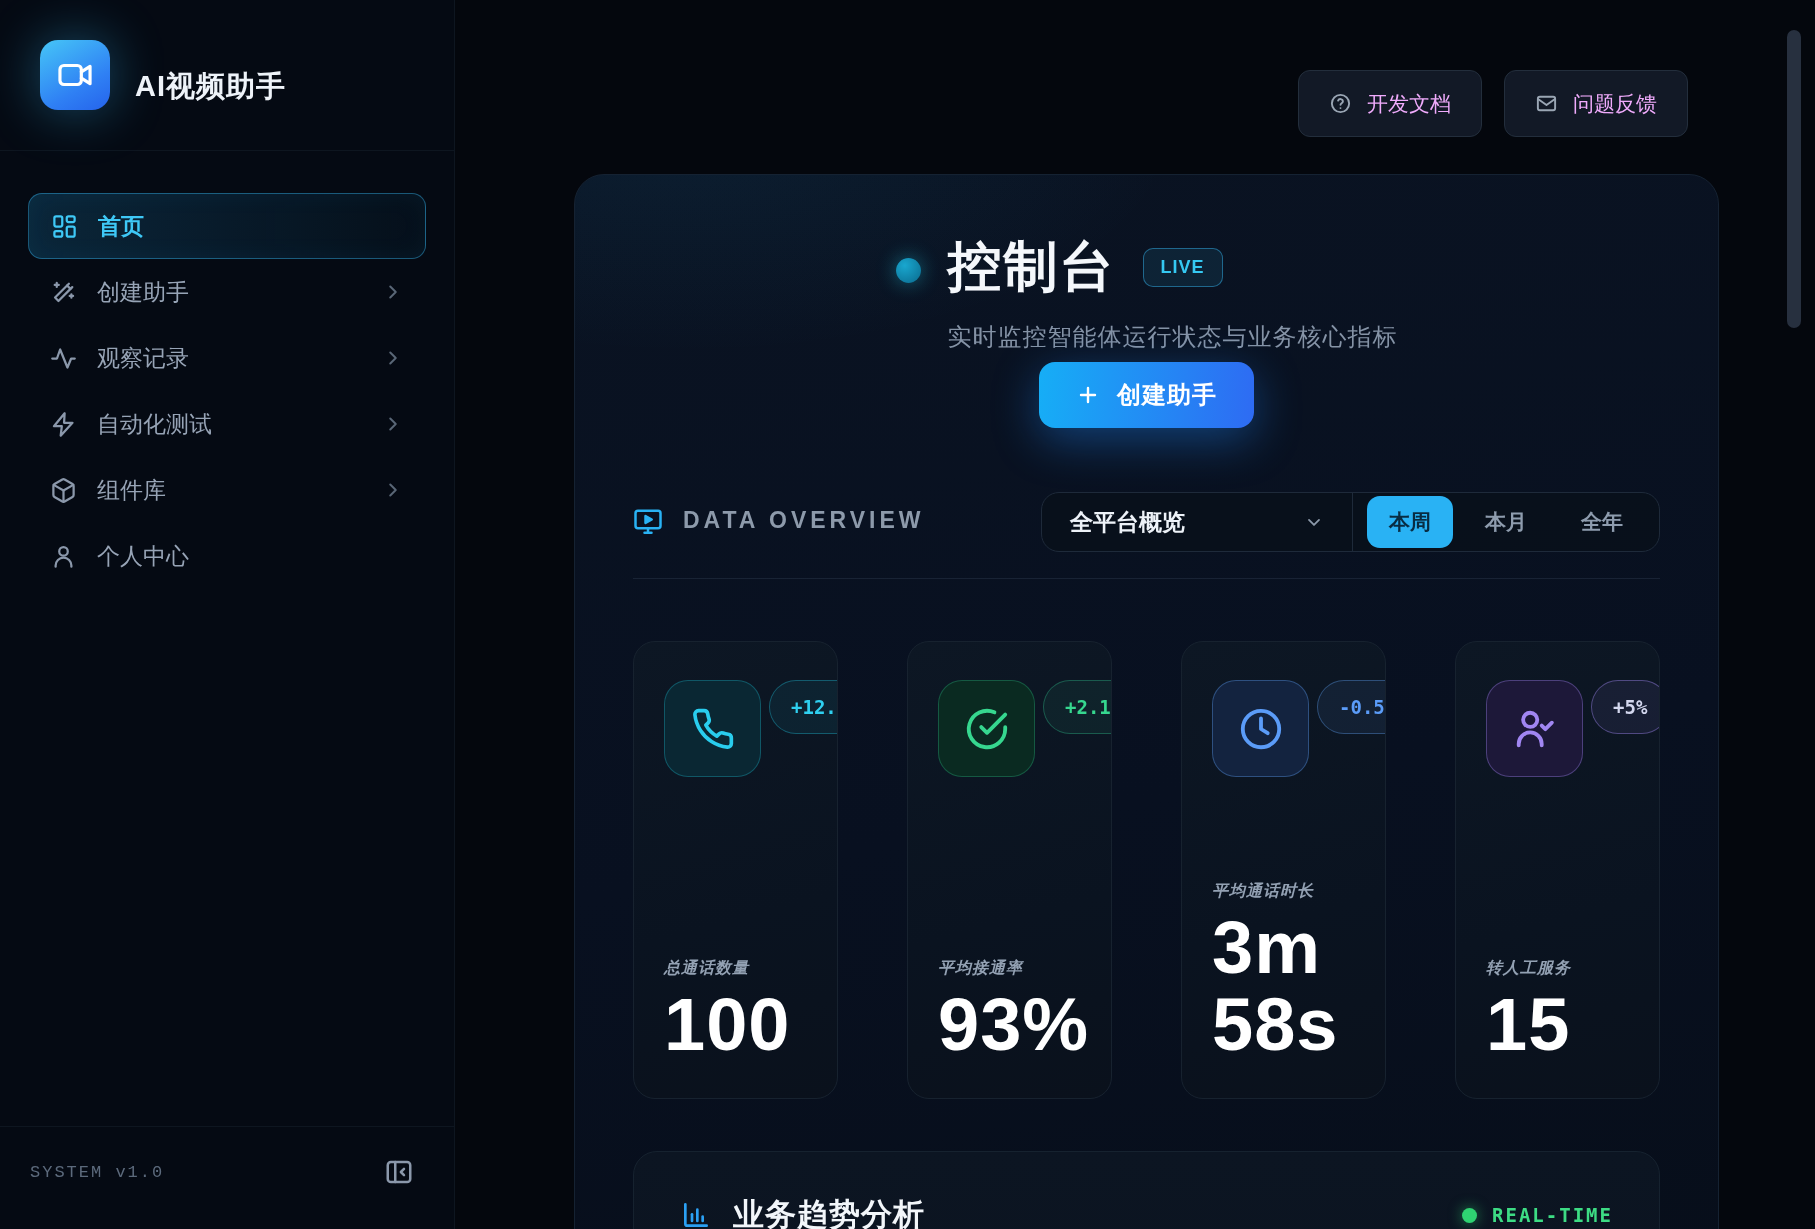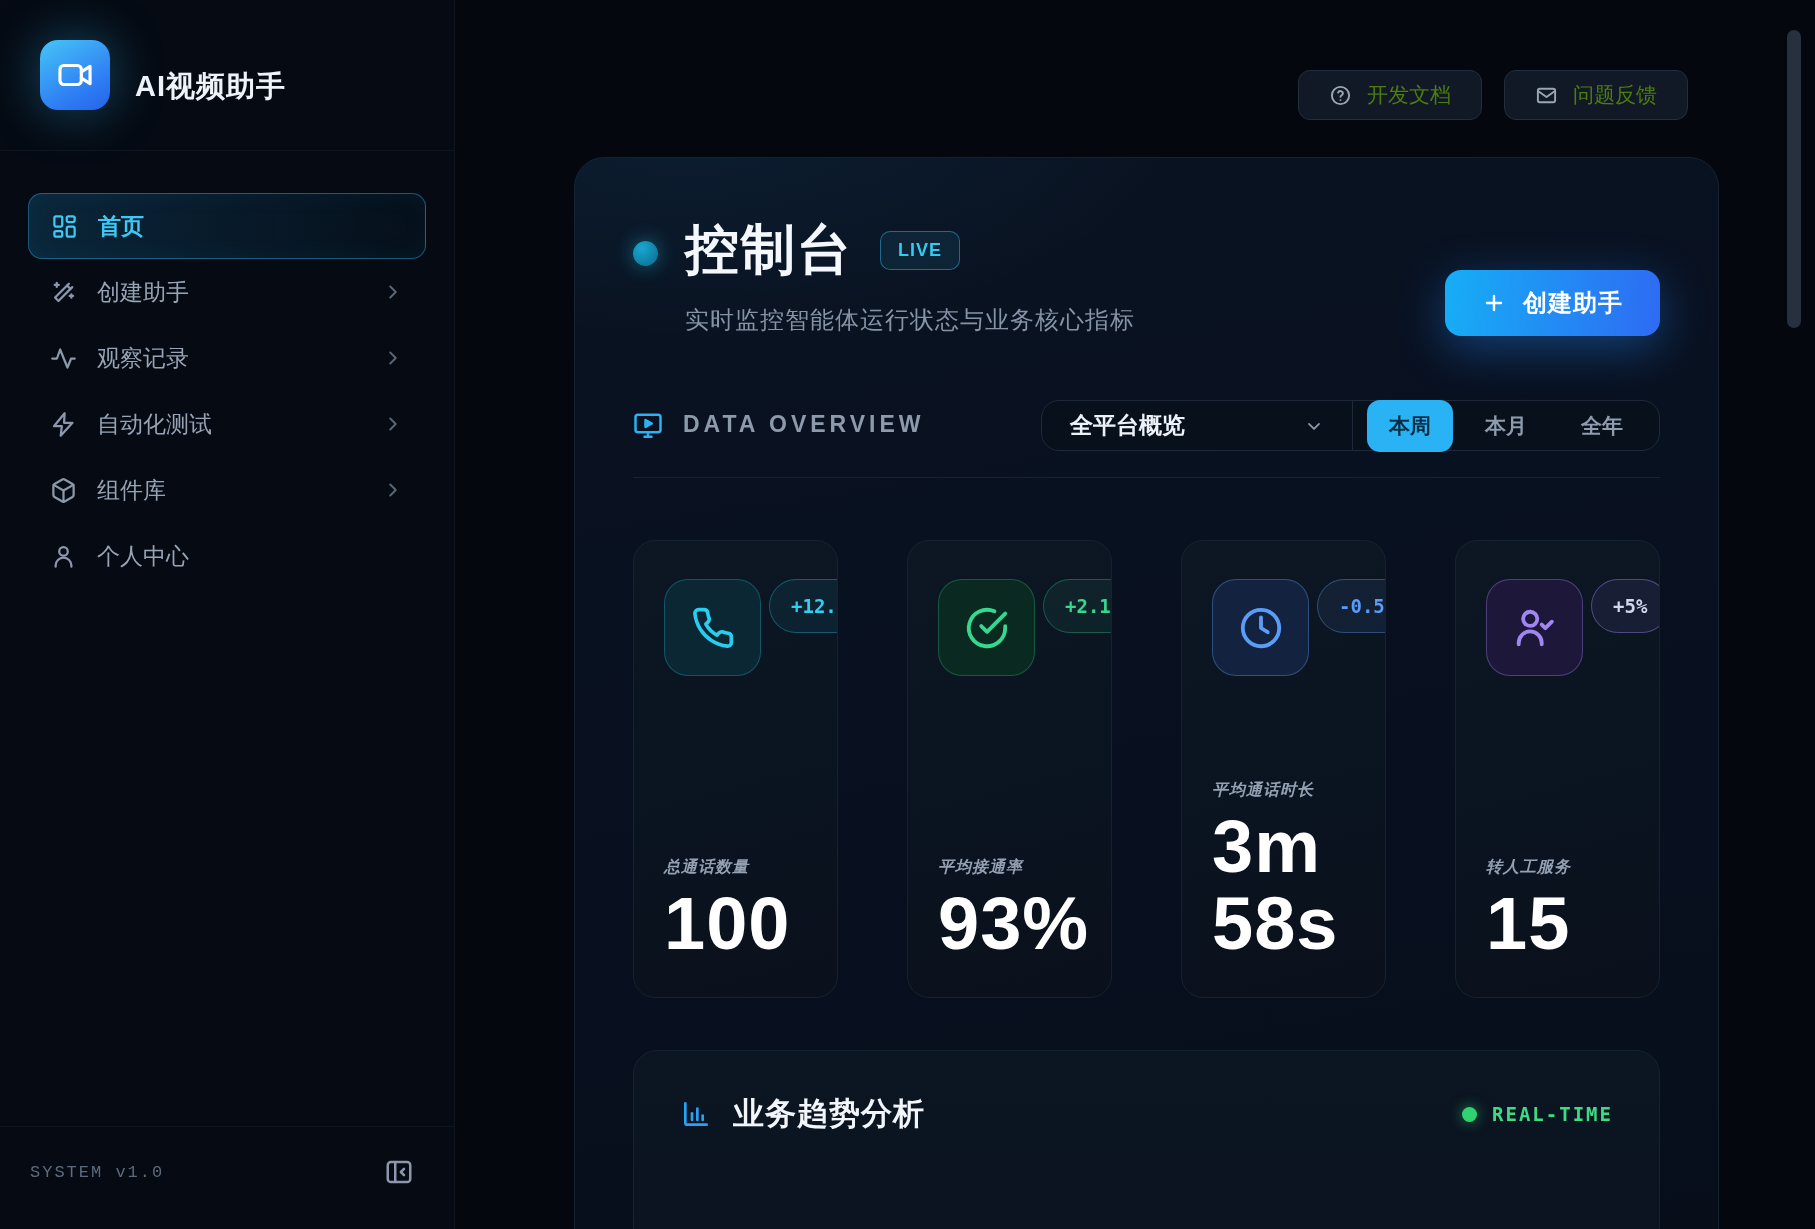--- a/index.html
+++ b/index.html
@@ -37,52 +37,52 @@
 
   .sidebar-footer { margin-top:auto; border-top:1px solid rgba(148,178,214,.07);
     padding:30px 40px 42px 30px; display:flex; align-items:center; justify-content:space-between; }
   .version { font-family:Liberation Mono, monospace; font-size:17px;
     color:#5c6a7c; letter-spacing:2px; }
   .collapse-btn { color:#8b98ab; cursor:pointer; background:none; border:none; }
 
   
   .main { position:absolute; left:455px; right:0; top:0; bottom:0; }
   .topbar { display:flex; justify-content:flex-end; gap:22px; padding:70px 127px 0 0; }
-  .top-btn { height:50px; padding:0 30px; border-radius:12px; cursor:pointer;
-    background:#121926; border:1px solid #232e3c; color:#4d7c0f; font-size:21px;
+  .top-btn { height:67px; padding:0 30px; border-radius:12px; cursor:pointer;
+    background:#121926; border:1px solid #232e3c; color:#f0abfc; font-size:21px;
     display:flex; align-items:center; gap:15px; font-family:inherit; }
   .top-btn .t-icon { color:#9aa6b4; }
 
   .panel { margin:37px 96px 0 119px; height:1120px; border-radius:30px;
     background:linear-gradient(170deg,#0a1322 0%,#081020 55%,#070e1a 100%);
     border:1px solid #152232; padding:56px 58px 0; position:relative; overflow:hidden; }
   .panel::before { content:""; position:absolute; inset:0; pointer-events:none;
     background:radial-gradient(700px 320px at 10% -4%, rgba(34,170,230,.08), transparent 70%); }
 
-  .console-header { position:relative; display:flex; justify-content:space-between; align-items:flex-end; }
+  .console-header { position:relative; display:flex; justify-content:space-between; align-items:center;flex-direction:column; }
   .header-left { display:flex; gap:27px; }
   .live-dot { width:25px; height:25px; border-radius:50%; margin-top:27px; flex:none;
     background:radial-gradient(circle at 35% 30%, #19a7cf, #0a6a8d);
     box-shadow:0 0 20px rgba(34,211,238,.45); }
   .title-row { display:flex; align-items:center; gap:27px; }
   .page-title { font-size:54px; font-weight:800; color:#f4f7fb; letter-spacing:2px; }
   .live-badge { padding:8px 17px; border-radius:10px; border:1px solid rgba(56,189,248,.45);
     background:rgba(17,51,73,.5); color:#35c9f2; font-size:18px; font-weight:bold; letter-spacing:1px; }
   .subtitle { margin-top:17px; font-size:24px; color:#8593a6; letter-spacing:1px; }
   .create-btn { height:66px; padding:0 37px; margin-top:9px; border:none; cursor:pointer;
     border-radius:16px; background:linear-gradient(95deg,#16aef6,#2e6bf3);
     color:#fff; font-size:24px; font-weight:bold; font-family:inherit; letter-spacing:1px;
     display:flex; align-items:center; gap:17px;
     box-shadow:0 12px 46px rgba(32,130,240,.42); }
 
   .overview-row { position:relative; margin-top:64px; display:flex; align-items:center; justify-content:space-between; }
   .ov-left { display:flex; gap:20px; }
   .ov-left .ov-icon { color:#29b2f4; }
   .ov-label { font-size:23px; font-weight:bold; color:#8d9aab; letter-spacing:4px; }
-  .ov-controls { display:flex; align-items:stretch; height:51px;
+  .ov-controls { display:flex; align-items:stretch; height:60px;
     border:1px solid #1e2a3a; border-radius:18px; background:rgba(9,16,26,.7); }
   .ov-select { display:flex; align-items:center; justify-content:space-between;
     width:310px; padding:0 28px; cursor:pointer; }
   .ov-select-label { font-size:23px; font-weight:bold; color:#edf2f8; }
   .ov-select .chev { color:#8b99aa; }
   .ov-divider { width:1px; background:#1e2a3a; }
   .ov-tabs { display:flex; align-items:center; gap:10px; padding:0 14px; }
   .ov-tab { font-size:21px; font-weight:bold; color:#8e9cae; padding:12px 22px;
     border-radius:13px; cursor:pointer; background:none; border:none; font-family:inherit; }
   .ov-tab.active { background:#29b2f4; color:#082c42; }

